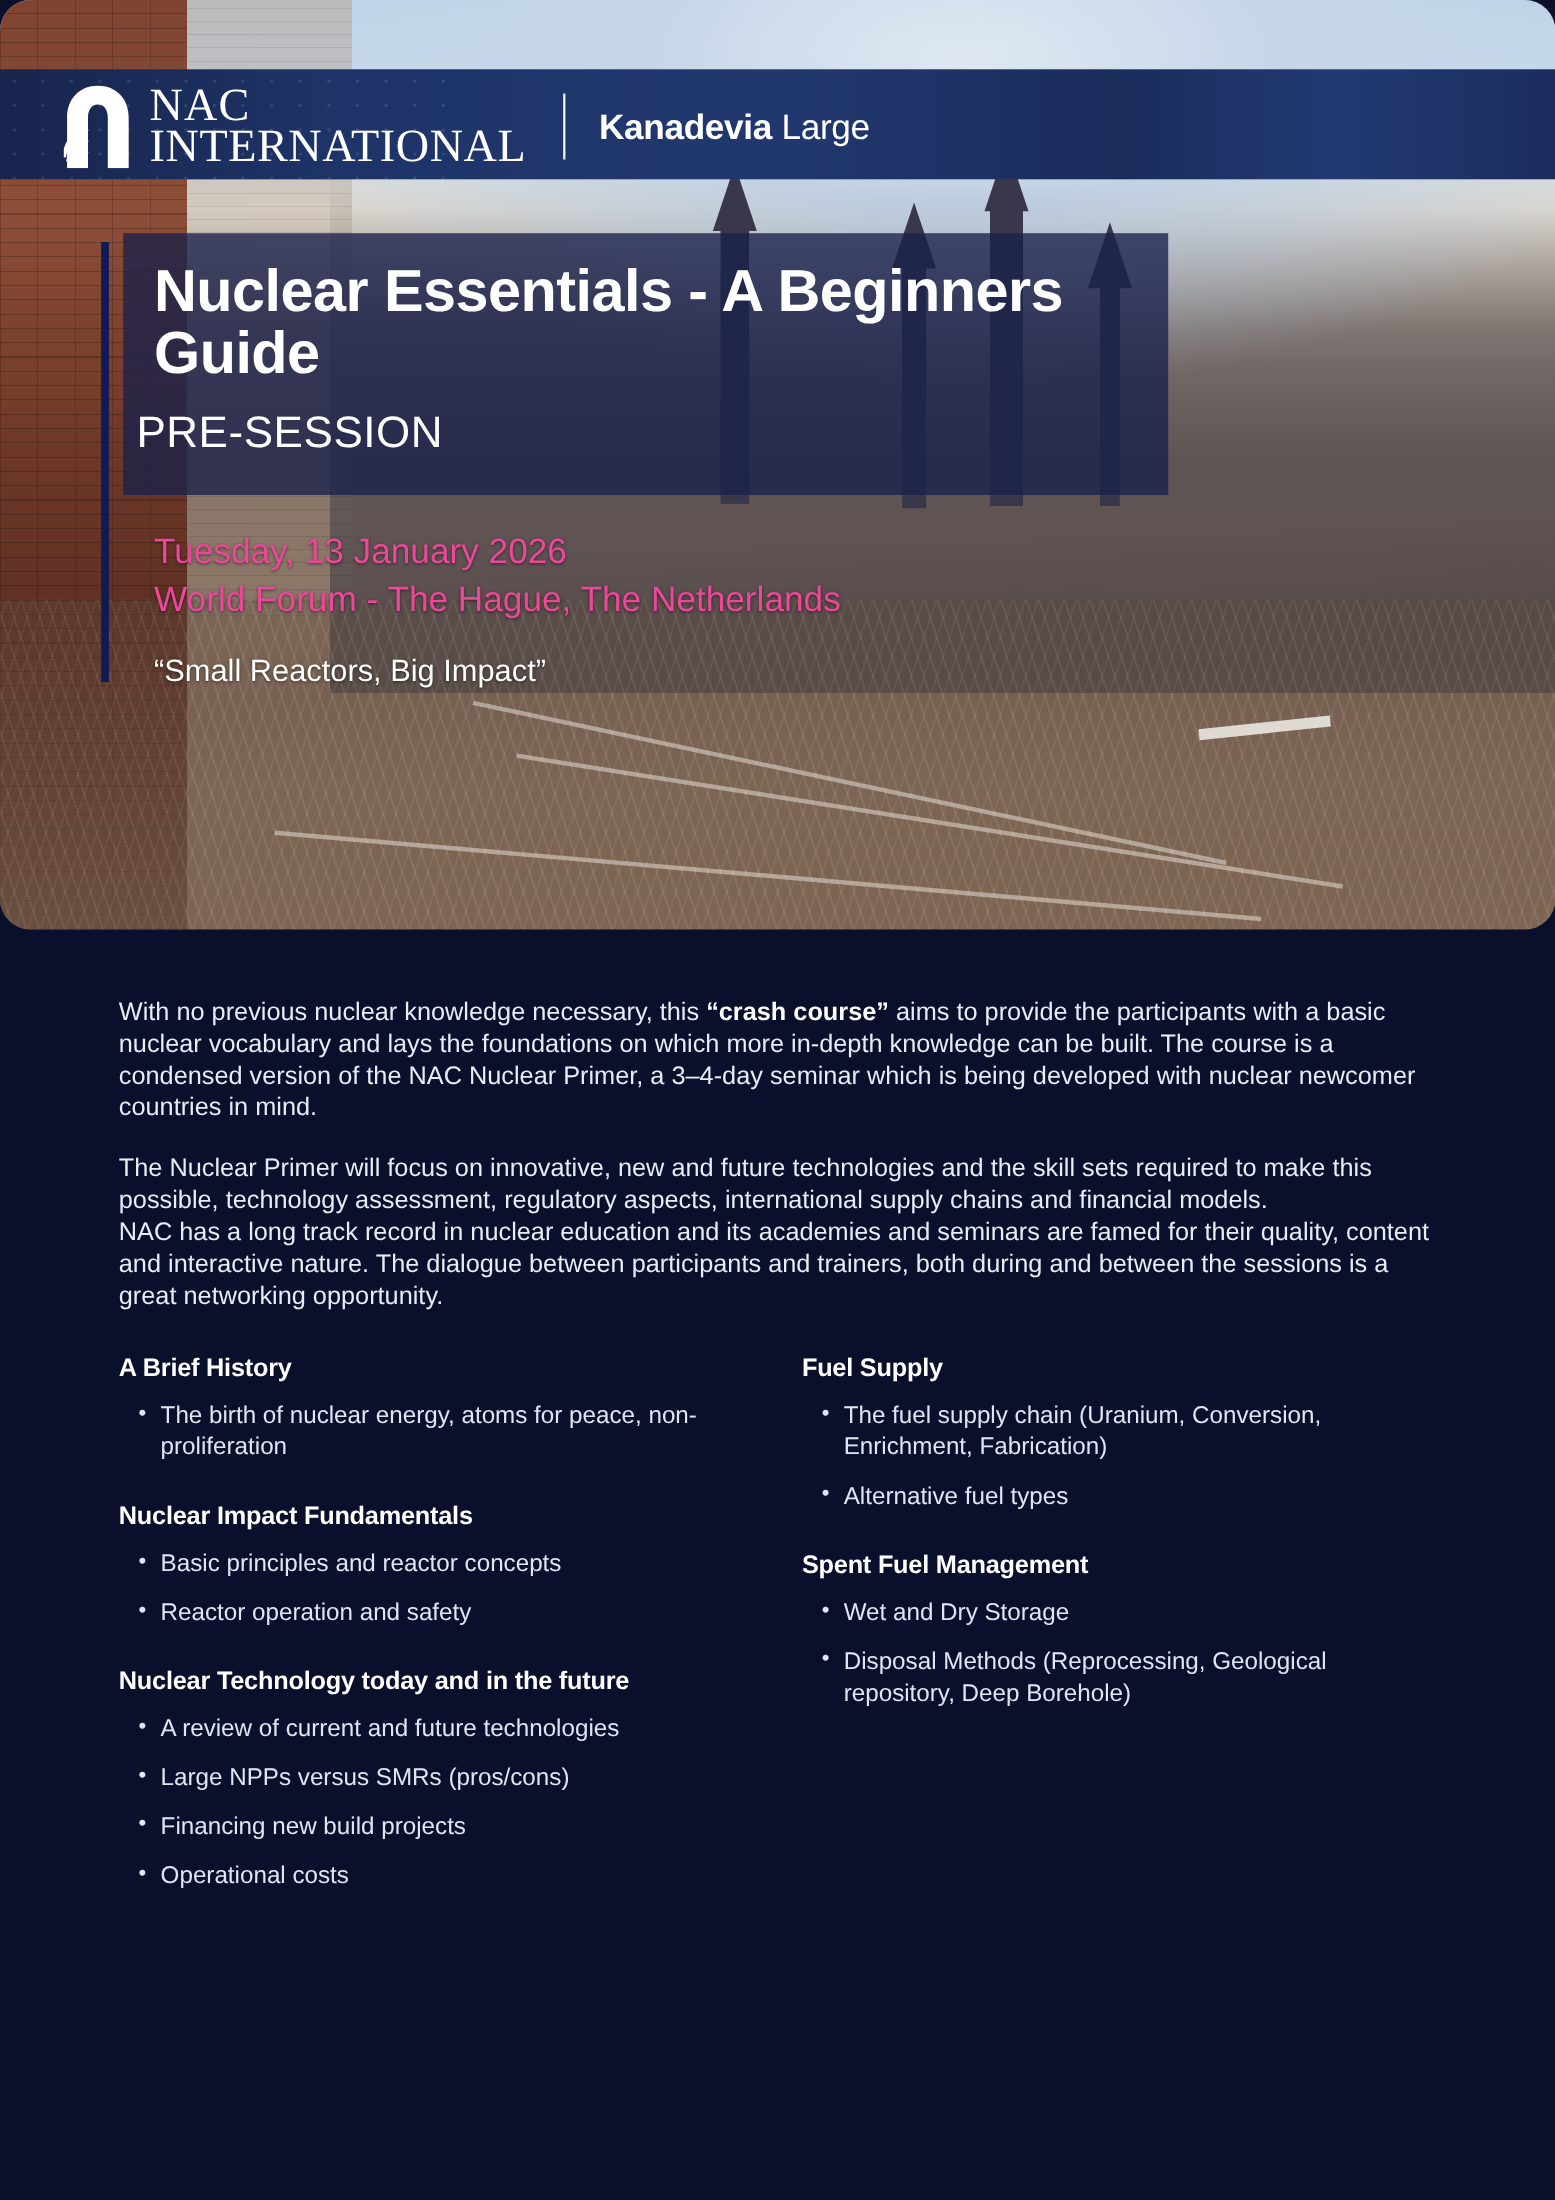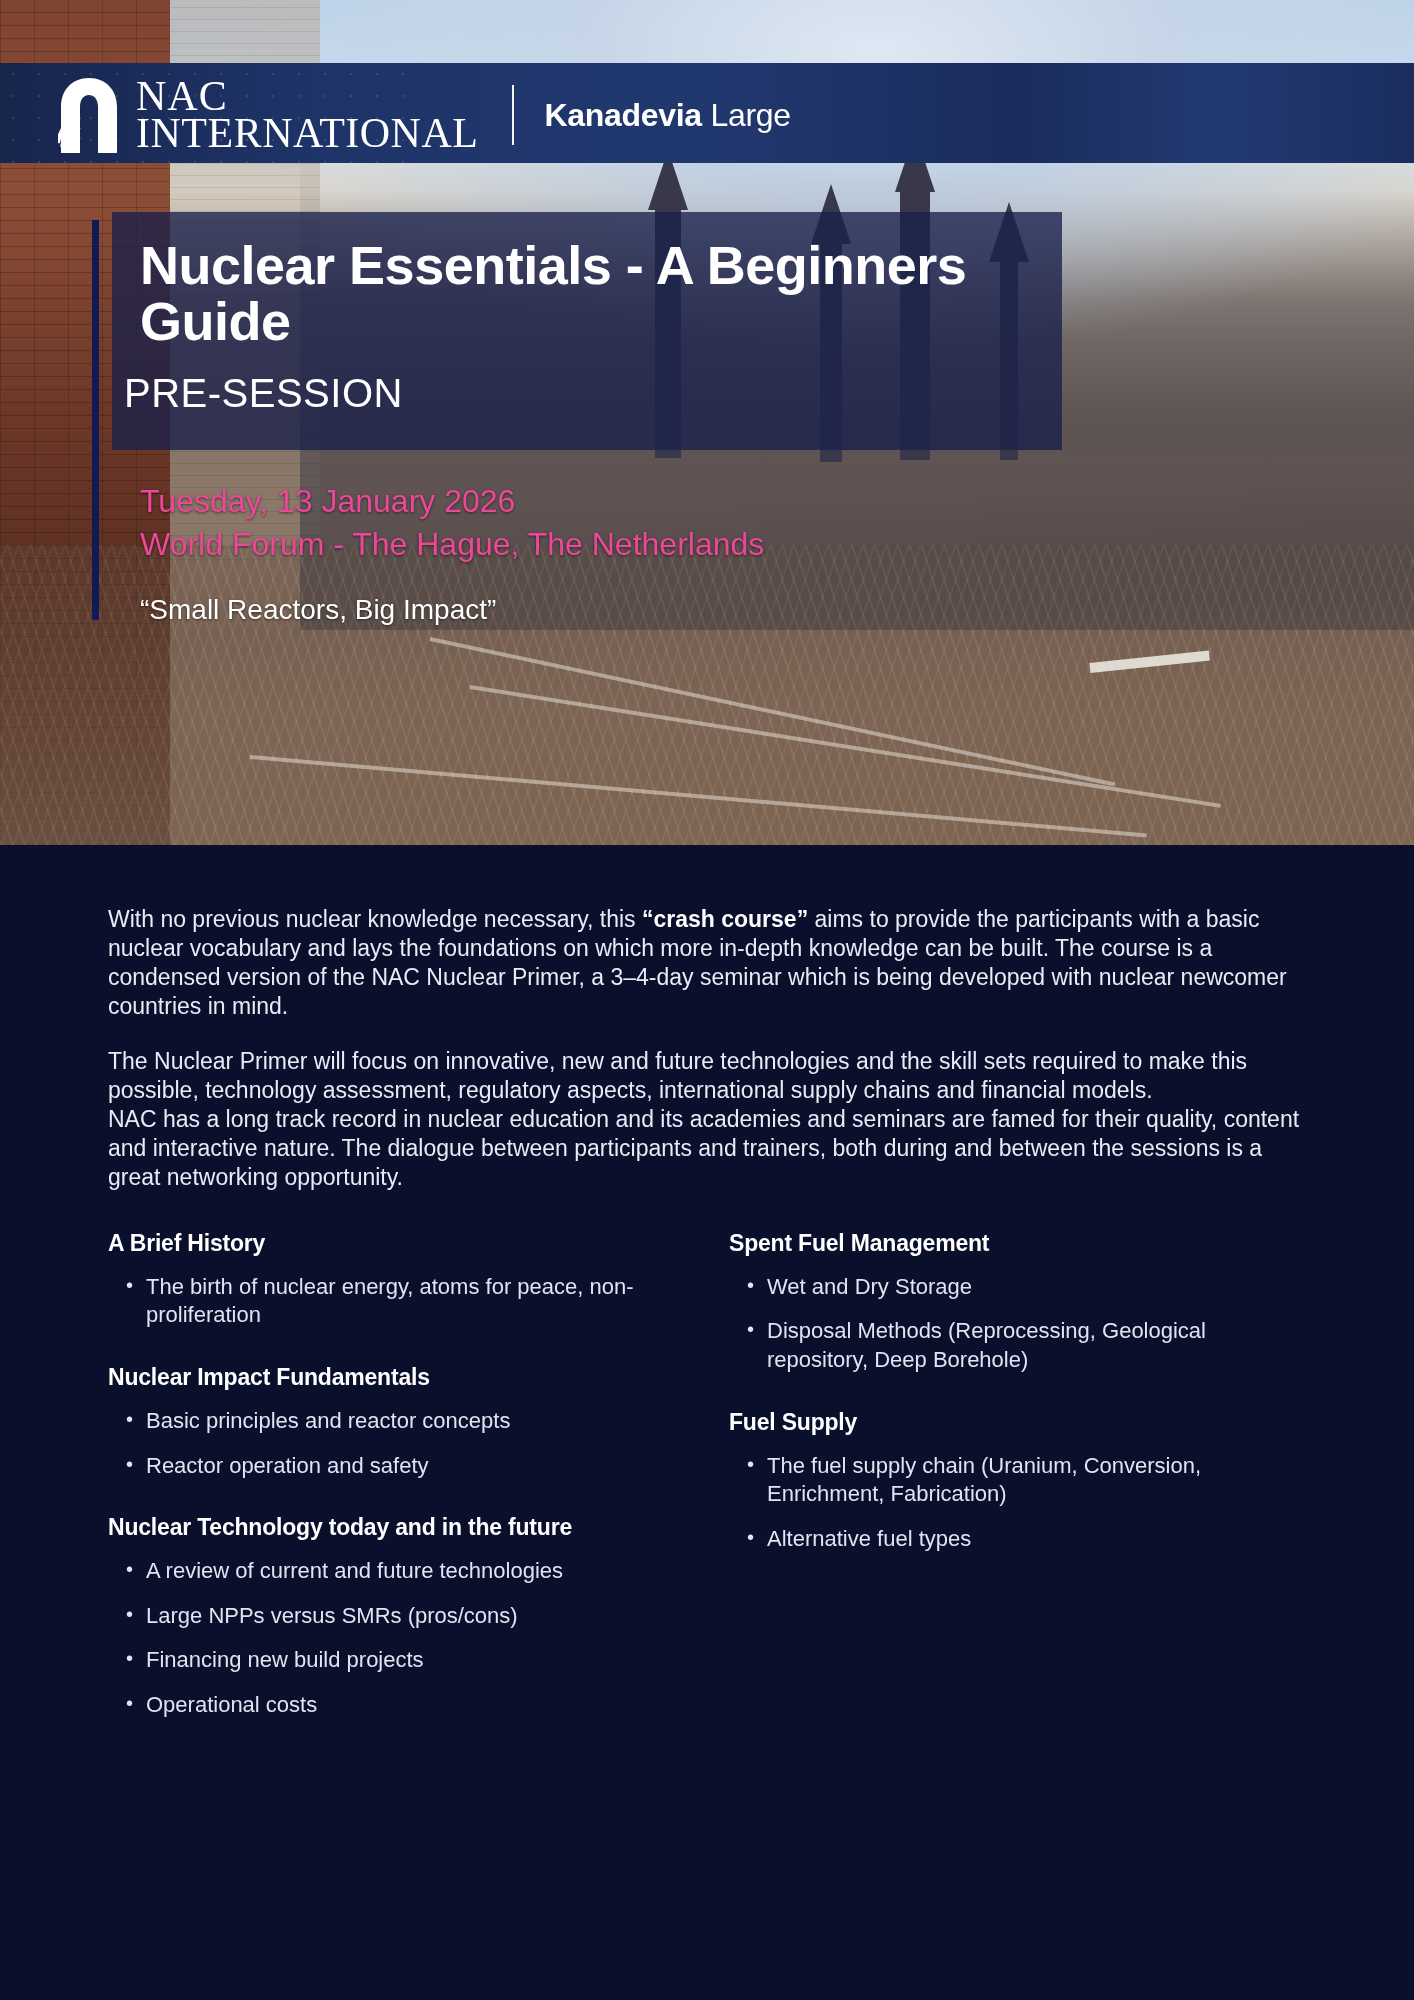--- a/index.html
+++ b/index.html
@@ -8,20 +8,21 @@
     background:#0a0f2c;
     font-family:"Liberation Sans", sans-serif;
     overflow:hidden;
   }
   .page { position:relative; width:1414px; height:2000px; background:#0a0f2c; }
 
   
   .hero {
     position:absolute; left:0; top:0; width:1414px; height:845px;
     overflow:hidden;
+    border-radius:28px;
   }
   .hero-photo {
     position:absolute; inset:0;
     background:
       
       linear-gradient(178deg, rgba(0,0,0,0) 58%, rgba(60,40,32,0.35) 72%, rgba(92,66,52,0.55) 100%),
       
       radial-gradient(ellipse 900px 420px at 62% 6%, #dfe8f3 0%, #c6d6e8 32%, rgba(168,190,214,0.0) 72%),
       linear-gradient(180deg,
         #bcd2e8 0px, #c9dcee 90px, #e7e2d8 190px,
@@ -234,33 +235,33 @@
             <li>Financing new build projects</li>
             <li>Operational costs</li>
           </ul>
         </div>
 
       </div>
 
       <div class="col right">
 
         <div class="grp">
+          <h3>Fuel Supply</h3>
+          <ul>
+            <li>The fuel supply chain (Uranium, Conversion, Enrichment, Fabrication)</li>
+            <li>Alternative fuel types</li>
+          </ul>
+        </div>
+
+        <div class="grp">
           <h3>Spent Fuel Management</h3>
           <ul>
             <li>Wet and Dry Storage</li>
             <li>Disposal Methods (Reprocessing, Geological repository, Deep Borehole)</li>
           </ul>
         </div>
 
-        <div class="grp">
-          <h3>Fuel Supply</h3>
-          <ul>
-            <li>The fuel supply chain (Uranium, Conversion, Enrichment, Fabrication)</li>
-            <li>Alternative fuel types</li>
-          </ul>
-        </div>
-
       </div>
 
     </div>
   </div>
 
 </div>
 
 </body></html>

